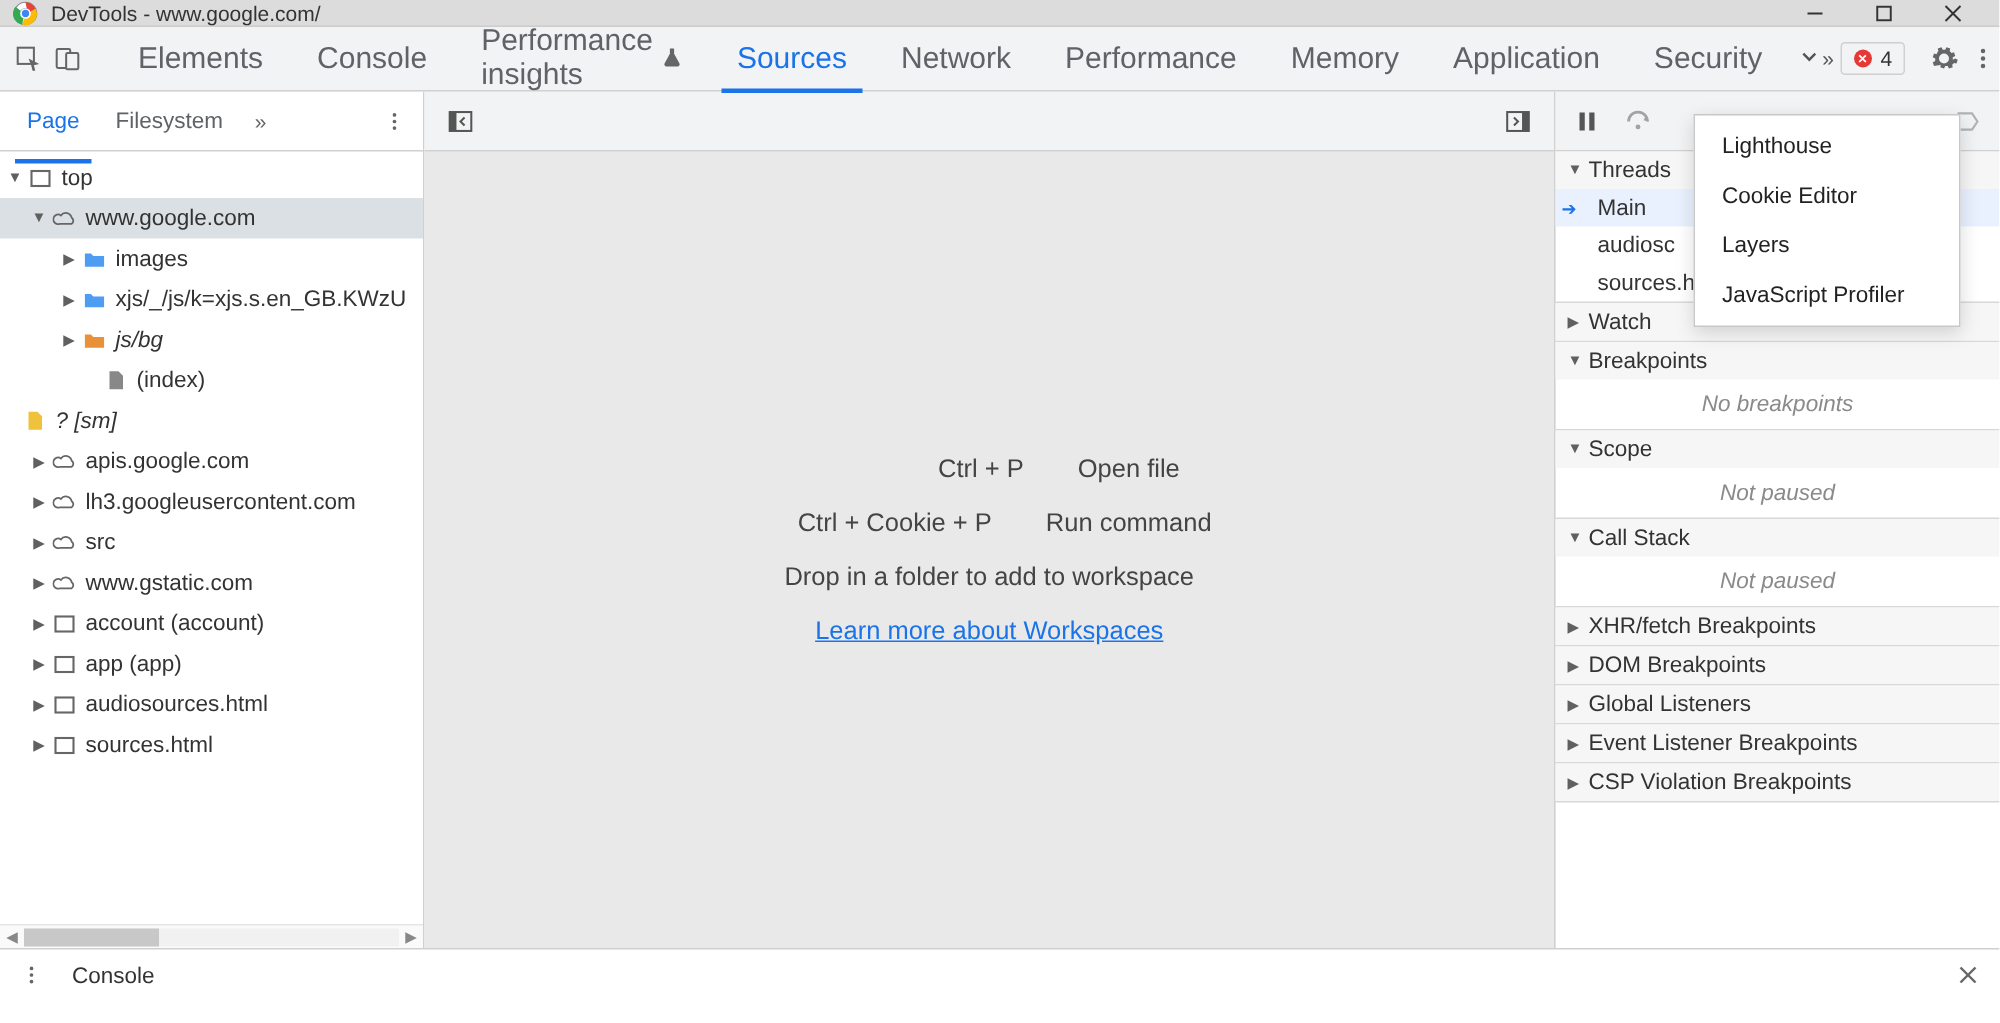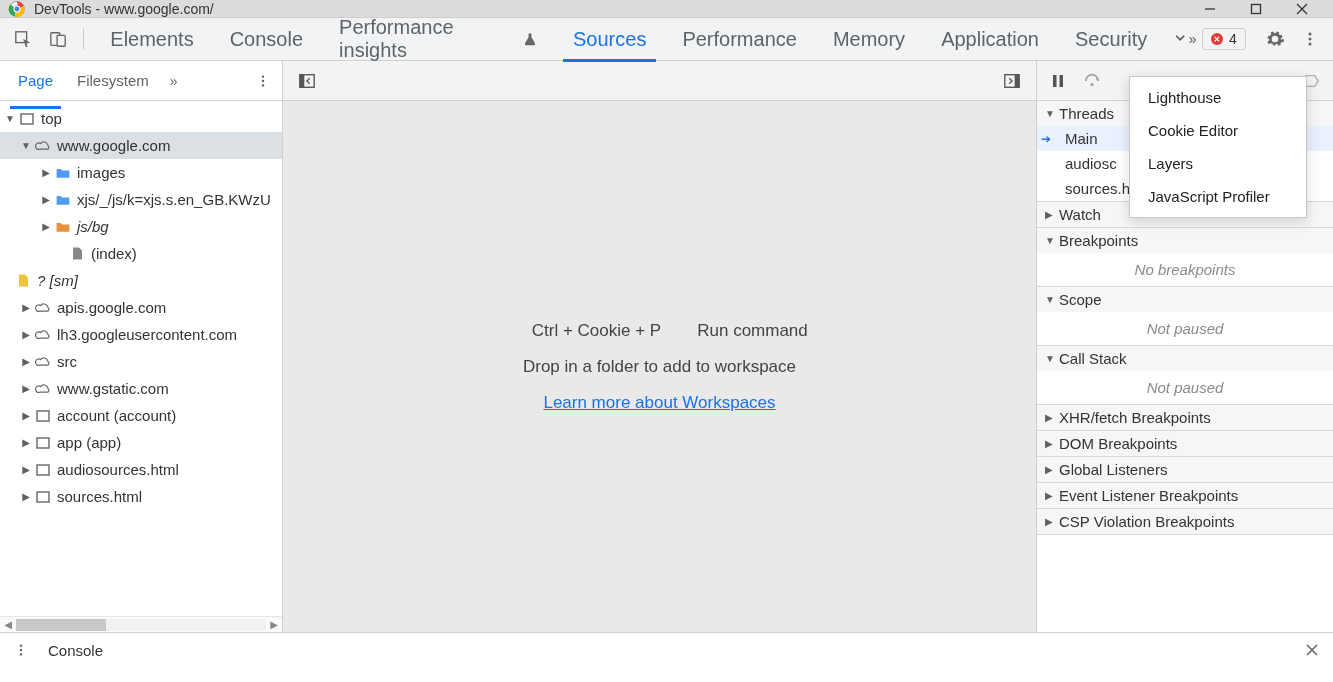--- a/index.html
+++ b/index.html
@@ -130,20 +130,21 @@
   <div class="tab">Console</div>
   <div class="tab">
     <span>Performance insights</span>
     <span style="margin-left:6px;">
       <svg width="14" height="14" viewBox="0 0 20 20">
           <path d="M8 2h4v5l5 9a2 2 0 0 1-2 3H5a2 2 0 0 1-2-3l5-9V2" fill="#666"></path>
         </svg>
     </span>
   </div>
   <div class="tab active">Sources</div>
+  <div class="tab">Network</div>
   <div class="tab">Performance</div>
   <div class="tab">Memory</div>
   <div class="tab">Application</div>
   <div class="tab">Security</div>
   <div class="iconbtn" style="margin-left:6px;">
     <svg width="16" height="16" viewBox="0 0 20 20">
         <path d="M4 6l5 5 5-5" fill="none" stroke="#555" stroke-width="2"></path>
         <path d="M4 11l5 5 5-5" fill="none" stroke="#555" stroke-width="2" opacity="0"></path>
       </svg>
     <span style="font-size:14px;color:#555;">»</span>
@@ -352,20 +353,24 @@
       <div class="iconbtn">
         <svg width="18" height="18" viewBox="0 0 20 20">
             <rect x="2" y="3" width="16" height="14" fill="none" stroke="#555" stroke-width="1.5"></rect>
             <rect x="13" y="3" width="5" height="14" fill="#555"></rect>
             <path d="M7 7l3 3-3 3" fill="none" stroke="#555" stroke-width="1.5"></path>
           </svg>
       </div>
     </div>
     <div class="hints">
       <div class="hintrow">
+        <span class="k">Ctrl + P</span>
+        <span>Open file</span>
+      </div>
+      <div class="hintrow">
         <span class="k">Ctrl + Cookie + P</span>
         <span>Run command</span>
       </div>
       <div class="droptxt">Drop in a folder to add to workspace</div>
       <div class="link">Learn more about Workspaces</div>
     </div>
   </div>
 
   <div class="rightcol">
     <div class="dbgtoolbar">

